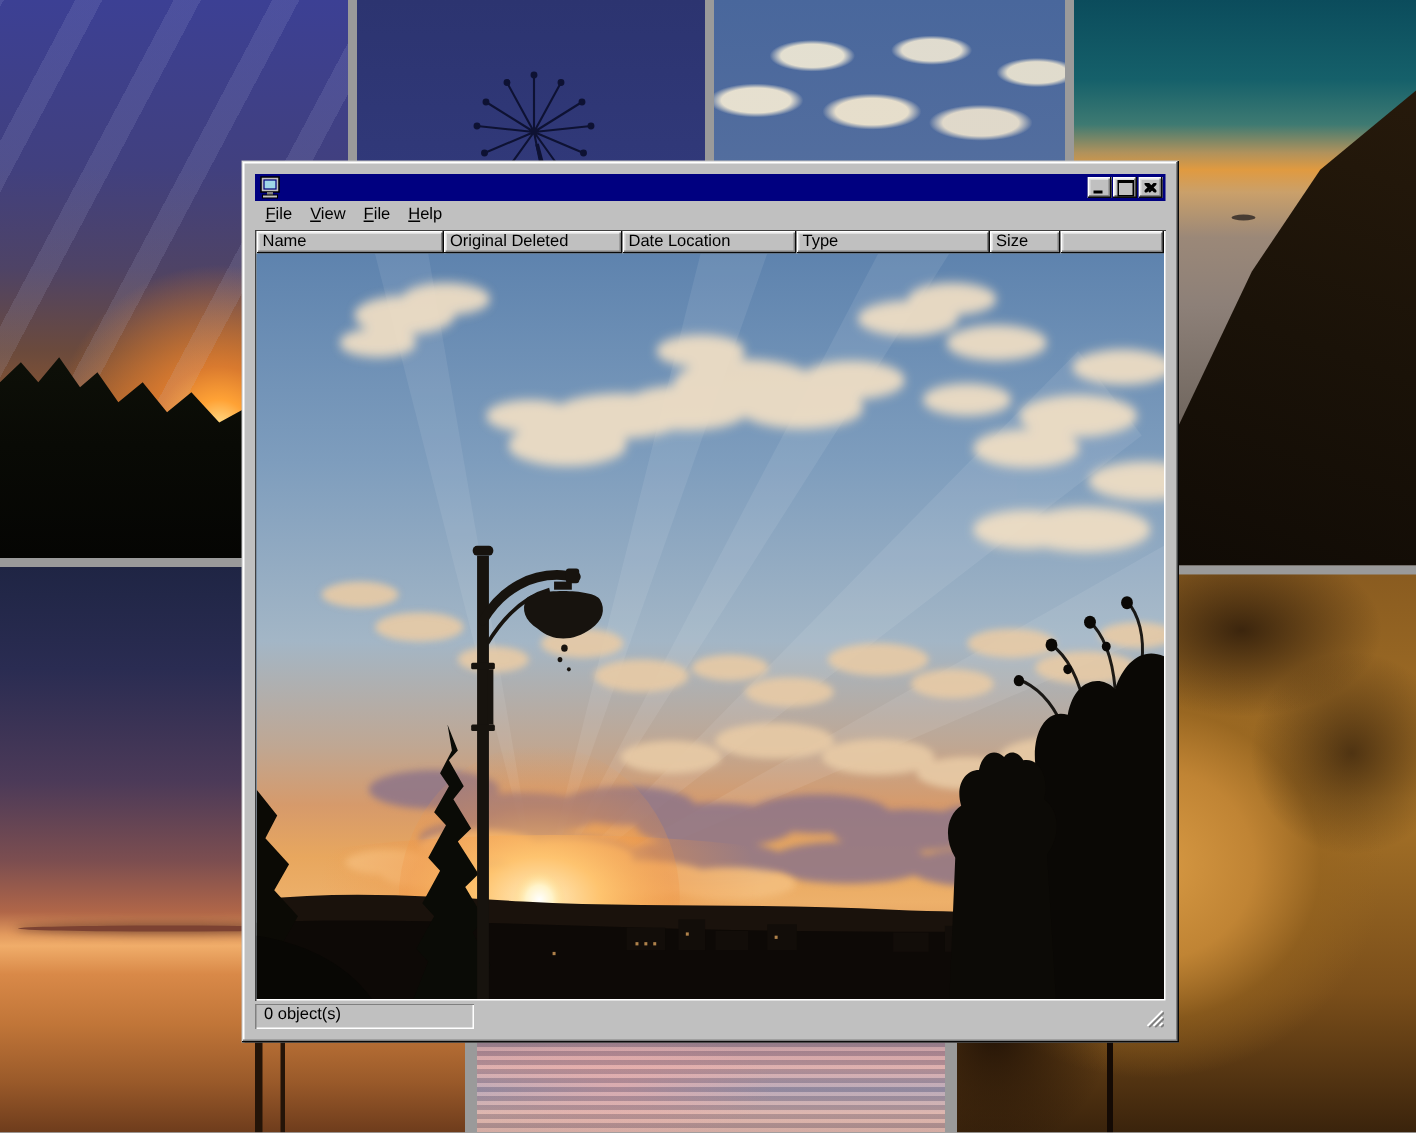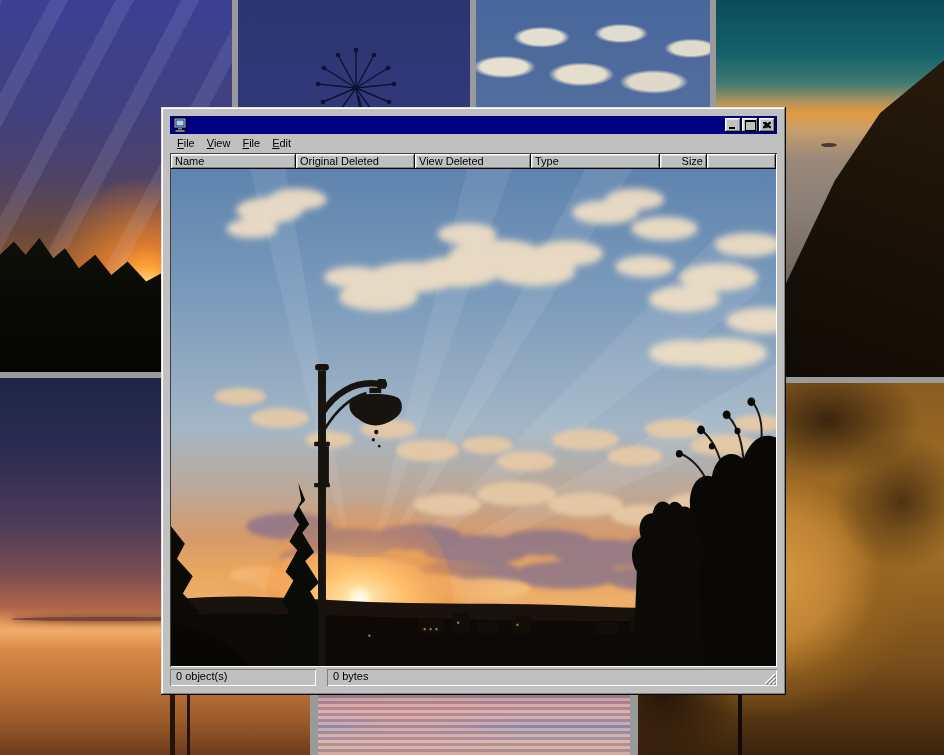--- a/index.html
+++ b/index.html
@@ -88,27 +88,27 @@
   .cbtn.close svg{display:block;}
   .menubar{height:19px;display:flex;align-items:center;padding-left:1px;flex:none;}
   .menu-item{display:inline-block;font-size:11px;padding:2px 6px 3px;cursor:default;}
   .menu-item::first-letter{text-decoration:underline;}
   .client{flex:1;display:flex;flex-direction:column;min-height:0;
       box-shadow:inset 1px 1px #404040, inset -1px -1px #ffffff;padding:1px;}
   .hdr{height:15px;display:flex;flex:none;background:var(--chrome);}
   .hcell{font-size:11px;padding:0 4px;line-height:14px;background:var(--chrome);white-space:nowrap;overflow:hidden;
       box-shadow:inset -1px -1px #0a0a0a, inset 1px 1px #ffffff, inset -2px -2px #808080, inset 2px 2px #dfdfdf;}
   .hc-name{width:125px;} .hc-loc{width:119px;} .hc-date{width:116px;} .hc-type{width:129px;}
-  .hc-size{width:47px;text-align:right;} .hc-fill{flex:1;}
+  .hc-size{width:47px;text-align:left;} .hc-fill{flex:1;}
   .viewport{flex:1;position:relative;overflow:hidden;background:#6b8fb5;}
   .viewport svg{position:absolute;inset:0;width:100%;height:100%;}
   .statusbar{height:17px;margin-top:2px;display:flex;flex:none;align-items:stretch;position:relative;}
   .spanel{font-size:11px;line-height:15px;padding:0 6px;background:var(--chrome);
       box-shadow:inset 1px 1px #808080, inset -1px -1px #ffffff;white-space:nowrap;overflow:hidden;}
-  .sp1{width:146px;margin-right:11px;} .sp2{flex:1;}
+  .sp1{width:146px;margin-right:1px;} .sp2{flex:1;}
   .grip{position:absolute;right:1px;bottom:1px;width:13px;height:13px;}
 </style>
 </head>
 <body>
 
 <div class="screen">
 
   <div class="tile t1">
     <div class="t1-rays"></div>
     <div class="t1-trees"></div>
@@ -196,28 +196,28 @@
               <path d="M1,0 L7,6 M7,0 L1,6" stroke="#000" stroke-width="1.4"></path>
             </svg>
         </span>
       </span>
     </div>
 
     <div class="menubar">
       <span class="menu-item">File</span>
       <span class="menu-item">View</span>
       <span class="menu-item">File</span>
-      <span class="menu-item">Edit</span>
+      <span class="menu-item">Help</span>
     </div>
 
     <div class="client">
       <div class="hdr">
         <div class="hcell hc-name">Name</div>
         <div class="hcell hc-loc">Original Deleted</div>
-        <div class="hcell hc-date">View Deleted</div>
+        <div class="hcell hc-date">Date Location</div>
         <div class="hcell hc-type">Type</div>
         <div class="hcell hc-size">Size</div>
         <div class="hcell hc-fill"></div>
       </div>
 
       <div class="viewport">
 
         <svg viewBox="0 0 613 459" preserveAspectRatio="none">
           <defs>
             <linearGradient id="sky" x1="0" y1="0" x2="0" y2="1">
@@ -394,21 +394,20 @@
             <circle cx="208" cy="243" r="2.2"></circle>
             <circle cx="205" cy="250" r="1.6"></circle>
             <circle cx="211" cy="256" r="1.3"></circle>
           </g>
         </svg>
       </div>
     </div>
 
     <div class="statusbar">
       <div class="spanel sp1">0 object(s)</div>
-      <div class="spanel sp2">0 bytes</div>
       <svg class="grip" viewBox="0 0 13 13">
         <g stroke-width="1.3">
           <path d="M12,2 L2,12" stroke="#ffffff"></path>
             <path d="M13,3 L3,13" stroke="#808080"></path>
           <path d="M12,6 L6,12" stroke="#ffffff"></path>
             <path d="M13,7 L7,13" stroke="#808080"></path>
           <path d="M12,10 L10,12" stroke="#ffffff"></path>
             <path d="M13,11 L11,13" stroke="#808080"></path>
         </g>
       </svg>

